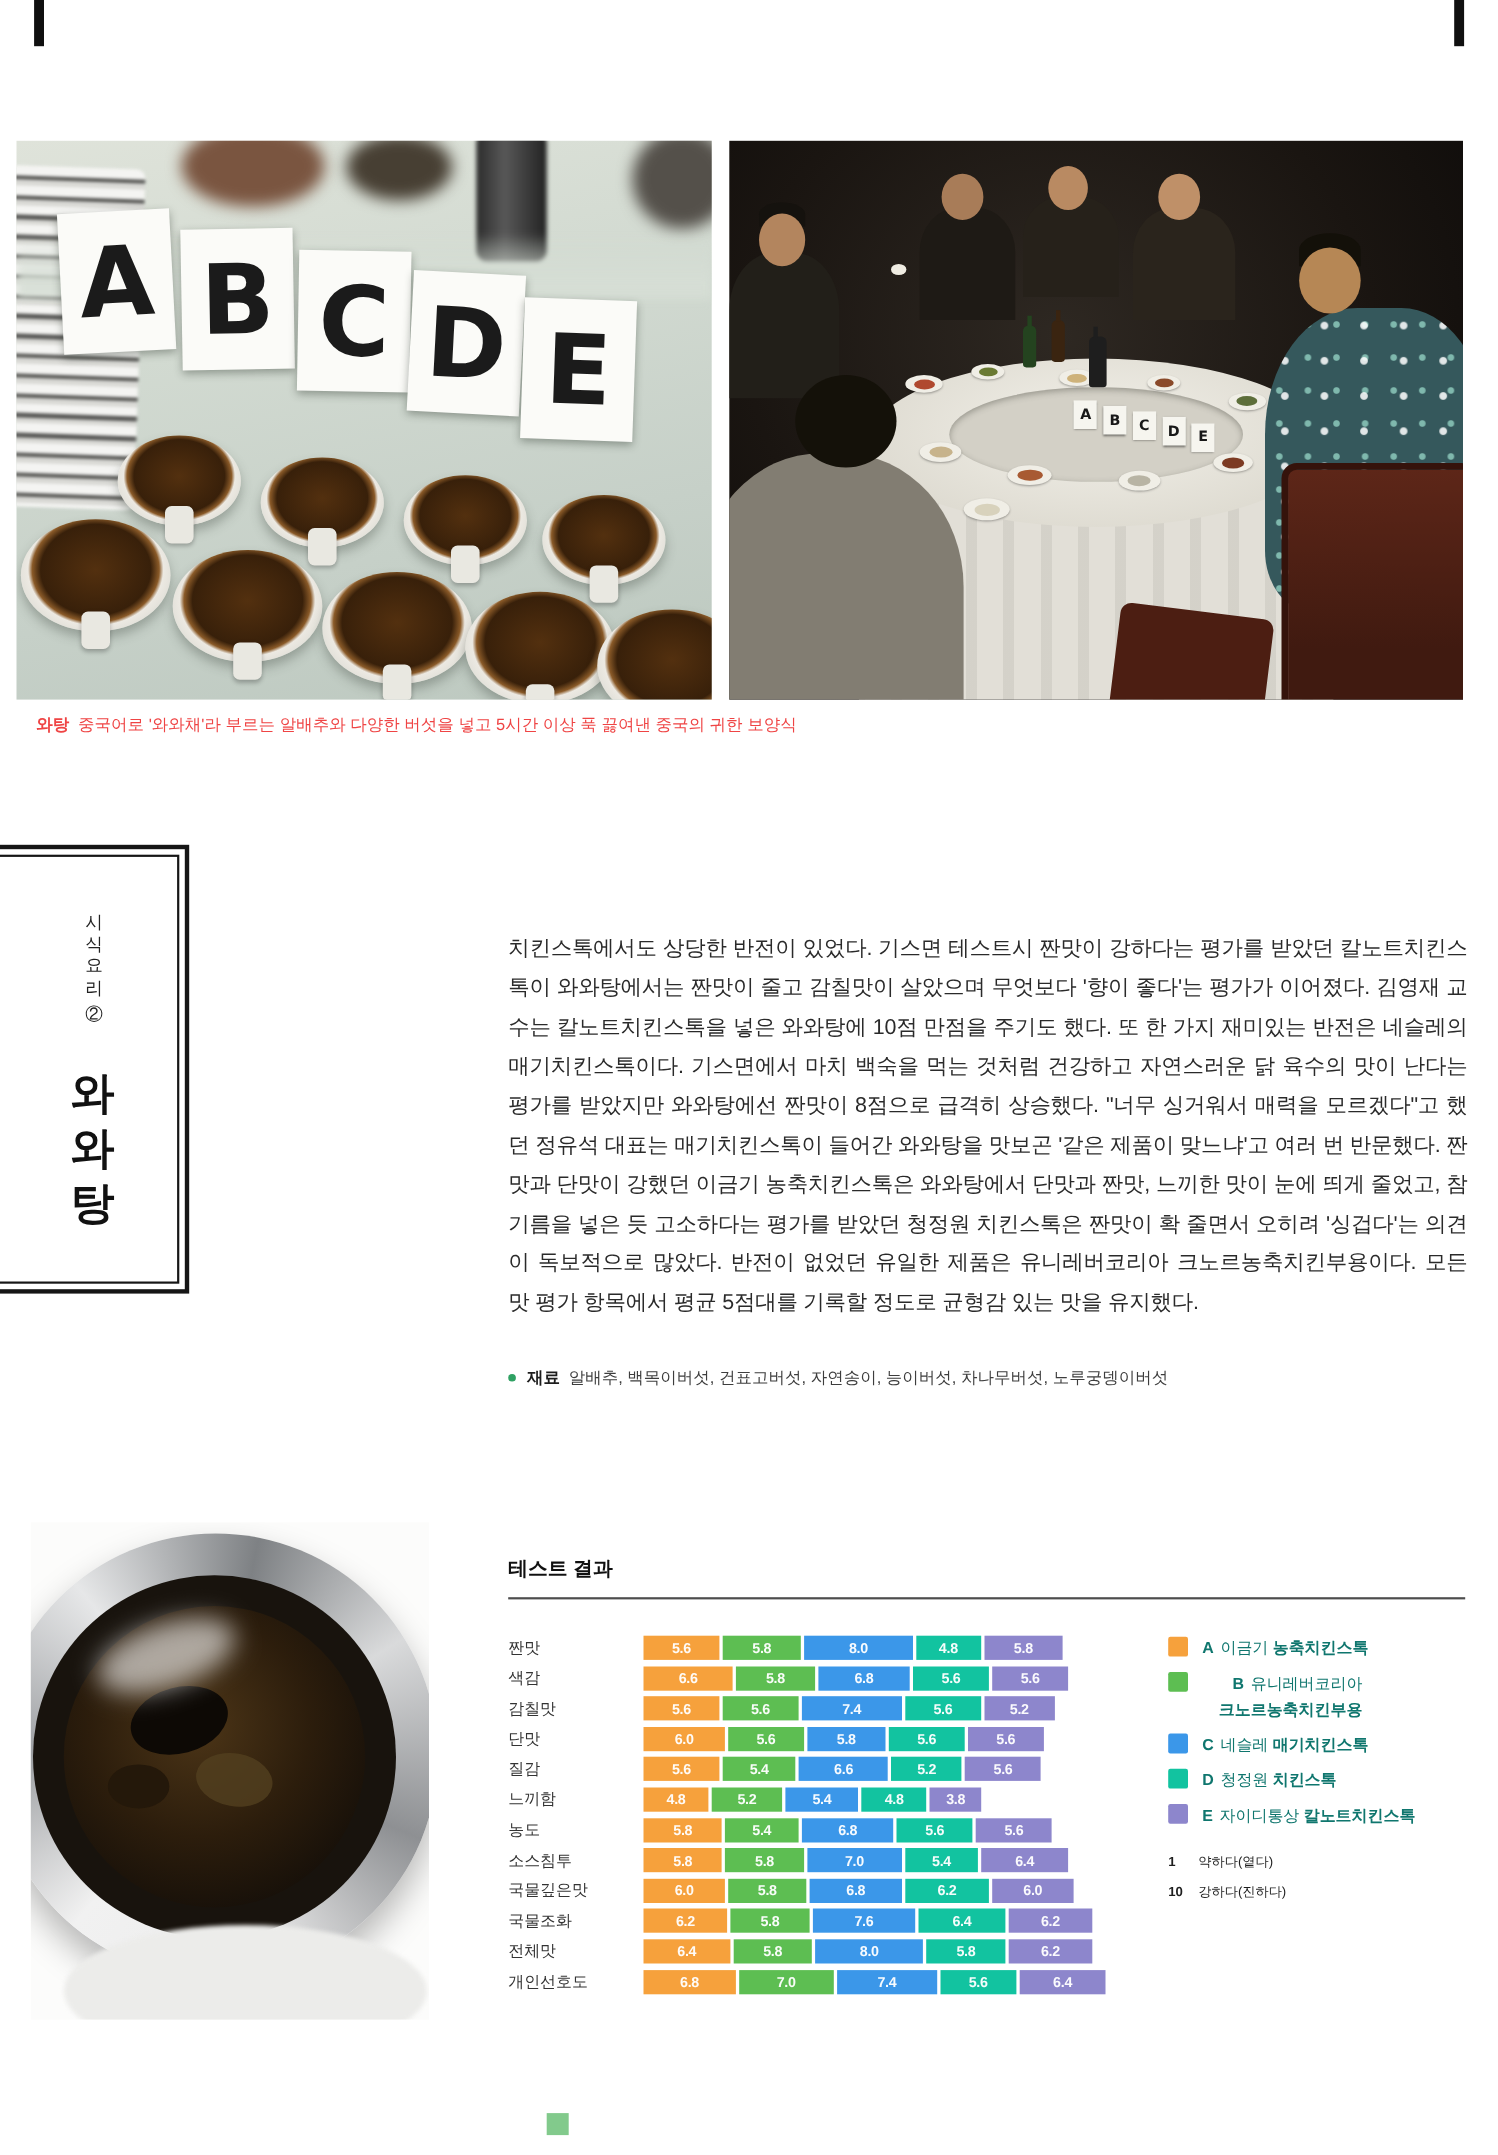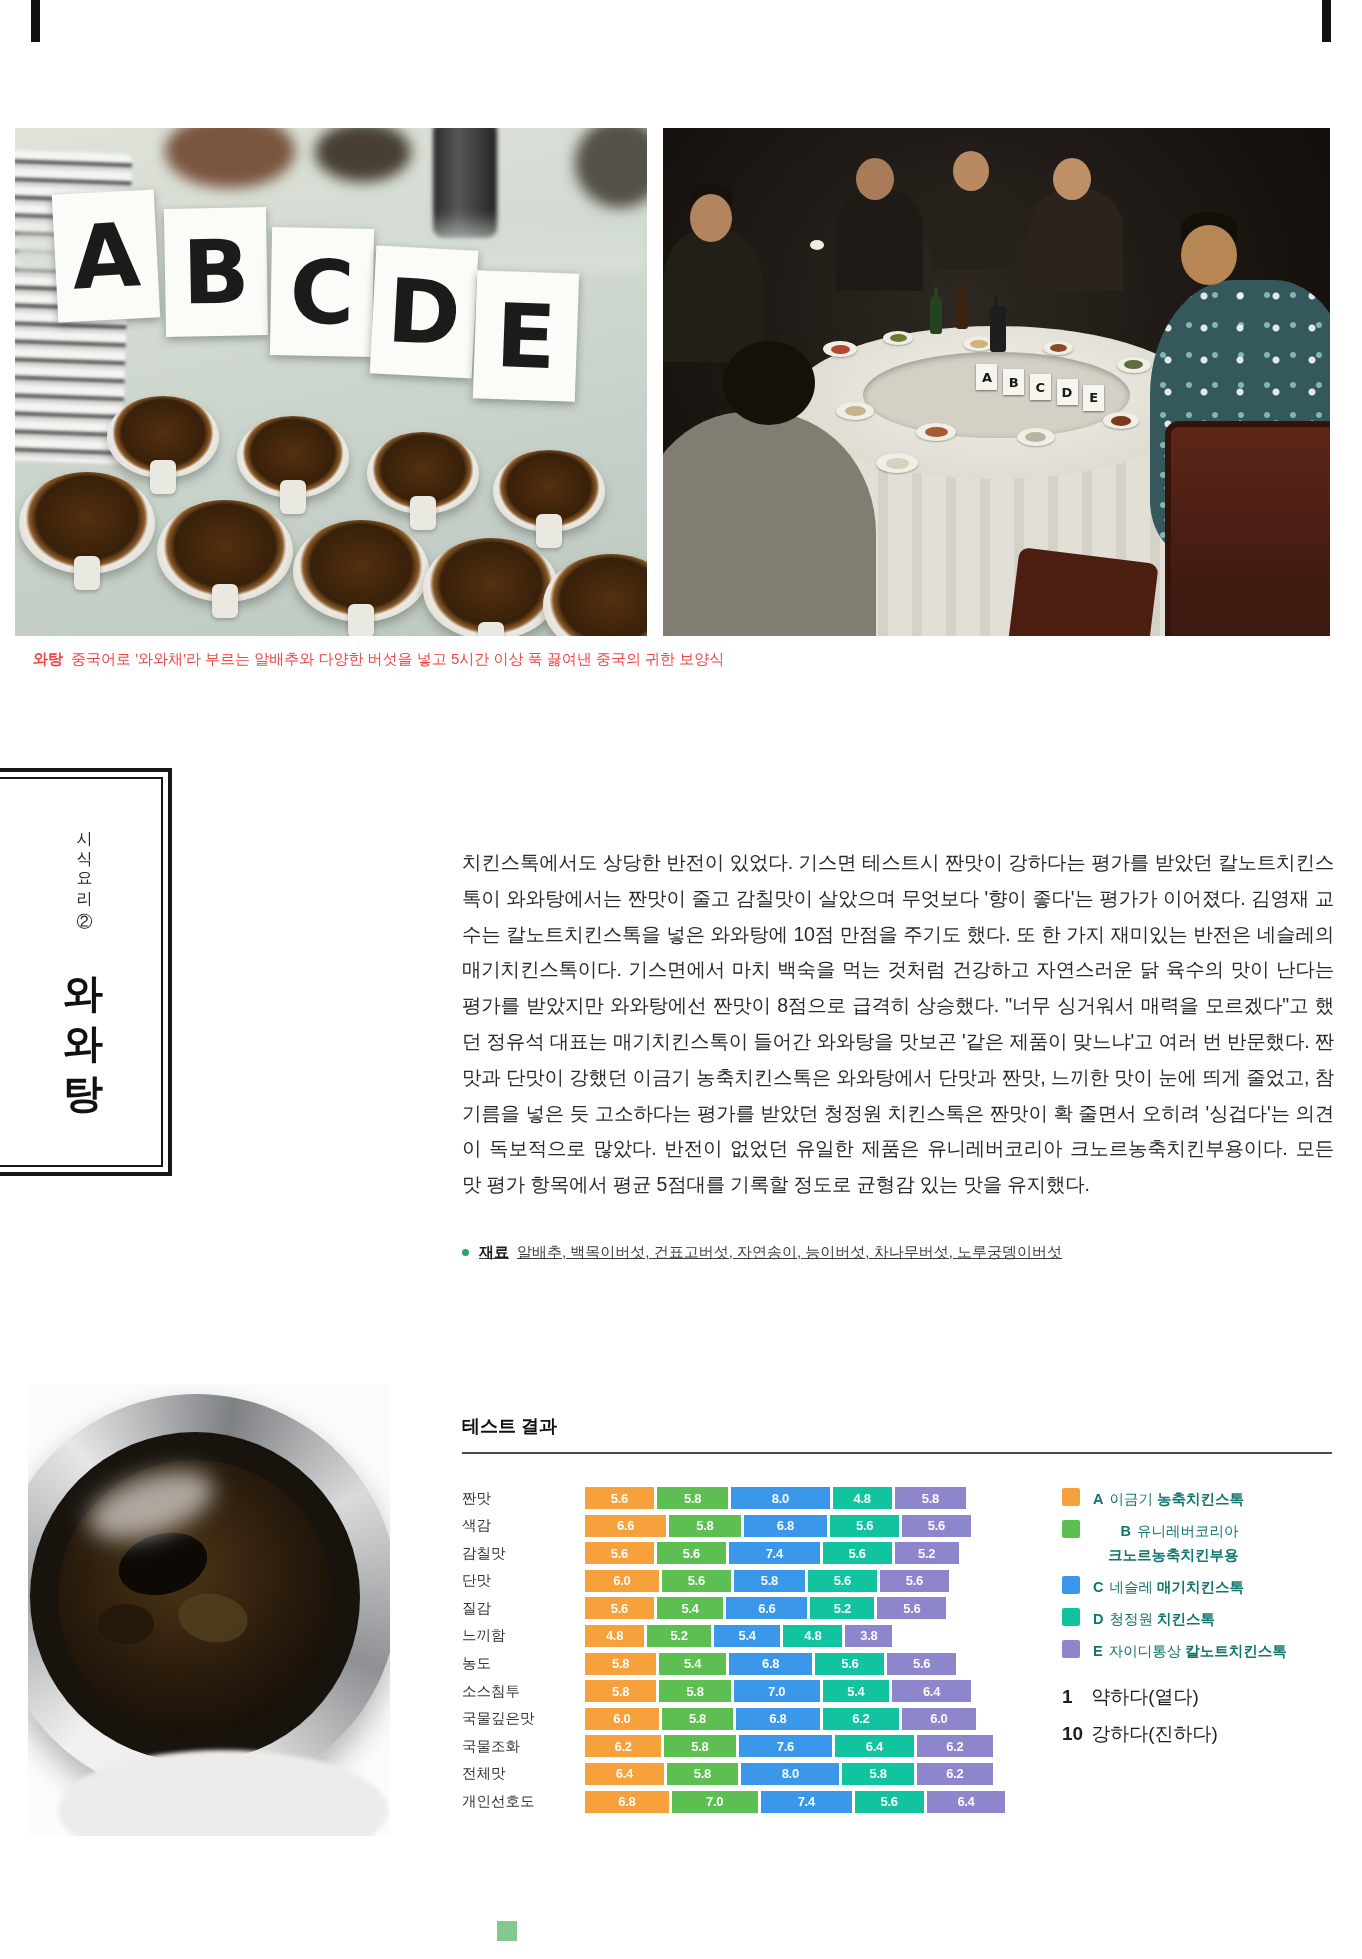--- a/index.html
+++ b/index.html
@@ -97,21 +97,21 @@
   .sidebar-box-inner{position:absolute;inset:5px;border:2px solid #161616;}
   .sidebar-text{position:absolute;left:22px;right:0;top:48px;display:flex;flex-direction:column;align-items:center;}
   .sidebar-kicker{writing-mode:vertical-rl;font-size:16px;letter-spacing:4px;color:#222;}
   .sidebar-title{writing-mode:vertical-rl;font-size:40px;font-weight:bold;letter-spacing:10px;color:#111;margin-top:26px;}
 
   
   .headline{position:absolute;left:462px;top:763px;width:880px;font-size:19px;font-weight:bold;color:#141414;line-height:35px;}
   .body-text{position:absolute;left:462px;top:845px;width:872px;font-size:19.5px;line-height:35.8px;
     text-align:justify;color:#2a2a2a;letter-spacing:-0.2px;}
   .bullets{position:absolute;left:462px;top:1243px;width:880px;font-size:15px;color:#3d3d3d;}
-  .bullet-row{margin-bottom:13px;display:flex;align-items:flex-start;text-decoration:underline;}
+  .bullet-row{margin-bottom:13px;display:flex;align-items:flex-start;}
   .bullet-dot{width:7px;height:7px;border-radius:50%;background:#2fa163;margin-right:10px;flex:0 0 auto;align-self:center;}
   .bullet-label{font-weight:bold;color:#1d1d1d;margin-right:8px;}
 
   
   .pot-photo{position:absolute;left:28px;top:1384px;width:362px;height:452px;background:#fcfcfb;overflow:hidden;}
   .pot-outer{position:absolute;left:-34px;top:10px;width:404px;height:404px;border-radius:50%;
     background:conic-gradient(from 220deg,#f1f1f1,#9c9ea1 14%,#e6e7e8 28%,#7e8184 42%,#d9dadb 55%,#8e9093 70%,#ececec 85%,#f1f1f1);
     box-shadow:0 16px 32px rgba(0,0,0,.28);}
   .pot-ring{position:absolute;left:2px;top:48px;width:330px;height:330px;border-radius:50%;background:#18130d;}
   .pot-broth{position:absolute;left:30px;top:76px;width:274px;height:274px;border-radius:50%;
@@ -134,21 +134,21 @@
   .chart-seg{height:22px;margin-right:3px;display:flex;align-items:center;justify-content:center;
     color:rgba(255,255,255,.96);font-size:13px;font-weight:bold;letter-spacing:-0.3px;}
   
   .legend{position:absolute;left:1062px;top:1487px;width:290px;}
   .legend-item{display:flex;align-items:flex-start;margin-bottom:8px;min-height:24px;}
   .legend-swatch{width:18px;height:18px;border-radius:2px;margin-right:13px;flex:0 0 auto;margin-top:1px;}
   .legend-label{font-size:14.5px;color:#0f766e;line-height:24px;text-align:right;}
   .legend-label .lk{font-weight:bold;margin-right:6px;}
   .legend-label .lp{font-weight:bold;}
   .legend-wrap2{display:block;margin-left:15px;font-weight:bold;}
-  .scale-notes{position:absolute;left:1062px;top:1684px;font-size:19px;color:#1e1e1e;}
+  .scale-notes{position:absolute;left:1062px;top:1684px;font-size:12px;color:#1e1e1e;}
   .scale-row{margin-bottom:11px;}
   .scale-num{font-weight:bold;display:inline-block;min-width:24px;}
 
   .bottom-marker{position:absolute;left:497px;top:1921px;width:20px;height:20px;background:#82ca8c;}
 </style>
 </head>
 <body>
 
 <div class="page">
 

